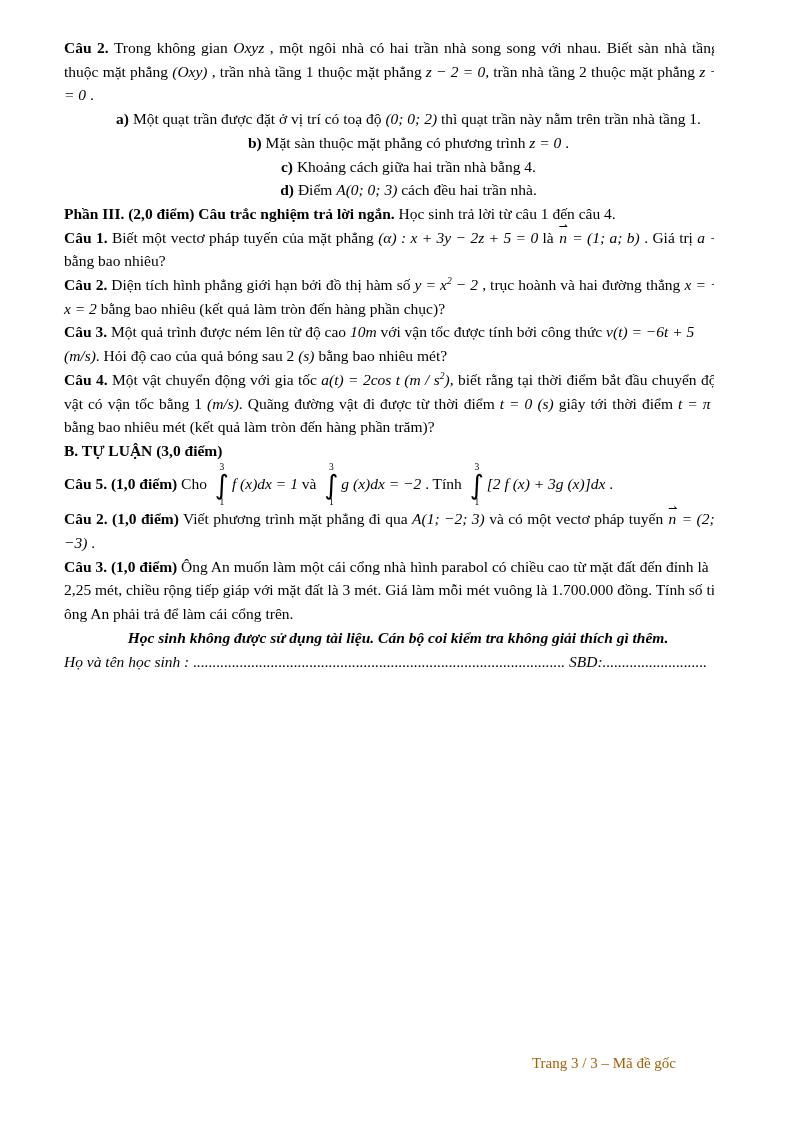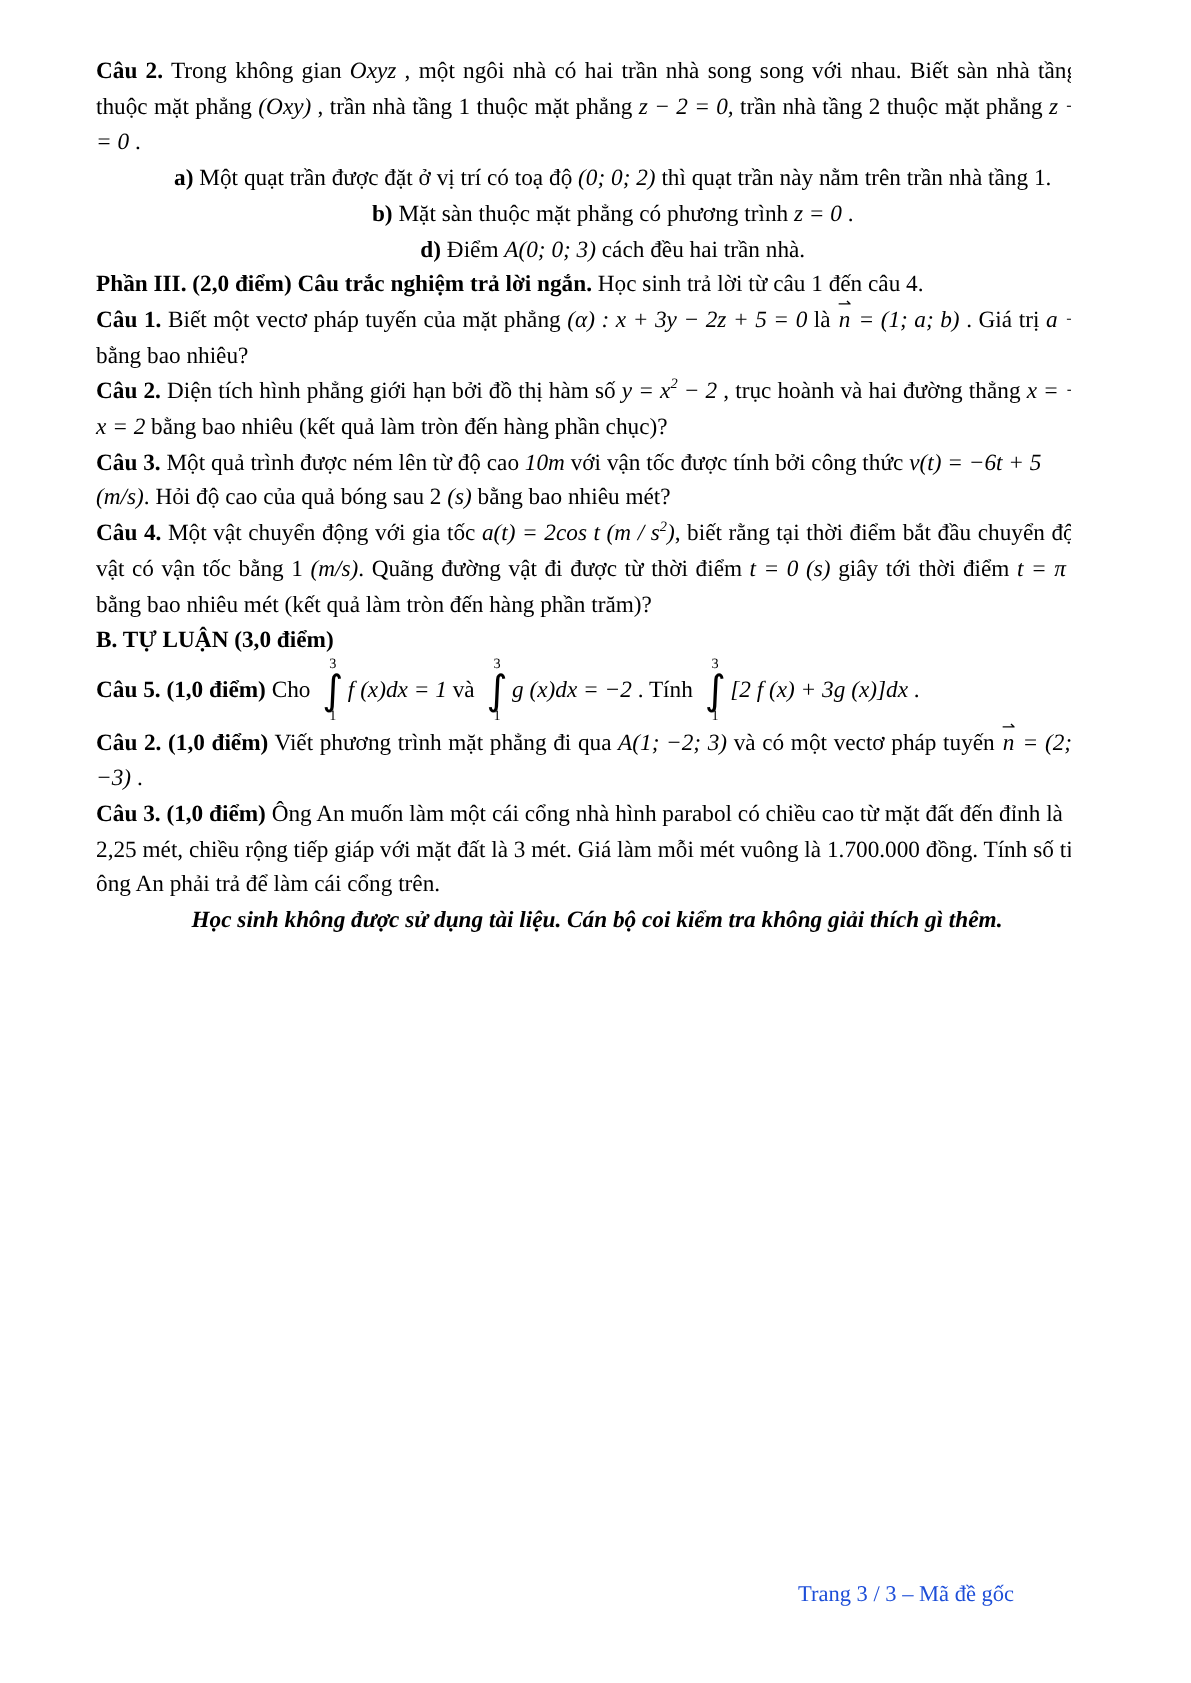--- a/index.html
+++ b/index.html
@@ -38,20 +38,21 @@
   }
 </style>
 </head>
 <body>
 
 <div class="page">
   <div class="content">
       <p class="para justify"><span class="b">Câu 2.</span><span> Trong không gian </span><span class="i">Oxyz</span><span> , một ngôi nhà có hai trần nhà song song với nhau. Biết sàn nhà tầng 1 thuộc mặt phẳng </span><span class="i">(Oxy)</span><span> , trần nhà tầng 1 thuộc mặt phẳng </span><span class="i">z − 2 = 0,</span><span> trần nhà tầng 2 thuộc mặt phẳng </span><span class="i">z − 6 = 0</span><span> .</span></p>
       <p class="para justify indent"><span class="b">a)</span><span> Một quạt trần được đặt ở vị trí có toạ độ </span><span class="i">(0; 0; 2)</span><span> thì quạt trần này nằm trên trần nhà tầng 1.</span></p>
       <p class="para indent"><span class="b">b)</span><span> Mặt sàn thuộc mặt phẳng có phương trình </span><span class="i">z = 0</span><span> .</span></p>
+      <p class="para indent"><span class="b">c)</span><span> Khoảng cách giữa hai trần nhà bằng 4.</span></p>
       <p class="para indent"><span class="b">d)</span><span> Điểm </span><span class="i">A(0; 0; 3)</span><span> cách đều hai trần nhà.</span></p>
       <p class="para"><span class="b">Phần III. (2,0 điểm) Câu trắc nghiệm trả lời ngắn.</span><span> Học sinh trả lời từ câu 1 đến câu 4.</span></p>
       <p class="para justify"><span class="b">Câu 1.</span><span> Biết một vectơ pháp tuyến của mặt phẳng </span><span class="i">(α) : x + 3y − 2z + 5 = 0</span><span> là </span><span class="vec i">n</span><span class="i"> = (1; a; b)</span><span> .  Giá trị </span><span class="i">a + b</span><span> bằng bao nhiêu?</span></p>
       <p class="para justify"><span class="b">Câu 2.</span><span> Diện tích hình phẳng giới hạn bởi đồ thị hàm số </span><span class="i">y = x</span><sup class="i sup2">2</sup><span class="i"> − 2</span><span> , trục hoành và hai đường thẳng </span><span class="i">x = −1, x = 2</span><span> bằng bao nhiêu (kết quả làm tròn đến hàng phần chục)?</span></p>
       <p class="para"><span class="b">Câu 3.</span><span> Một quả trình được ném lên từ độ cao </span><span class="i">10m</span><span> với vận tốc được tính bởi công thức </span><span class="i">v(t) = −6t + 5 (m/s)</span><span>. Hỏi độ cao của quả bóng sau 2 </span><span class="i">(s)</span><span> bằng bao nhiêu mét?</span></p>
       <p class="para justify"><span class="b">Câu 4.</span><span> Một vật chuyển động với gia tốc </span><span class="i">a(t) = 2cos t  (m / s</span><sup class="i sup2">2</sup><span class="i">)</span><span>, biết rằng tại thời điểm bắt đầu chuyển động vật có vận tốc bằng 1 </span><span class="i">(m/s)</span><span>. Quãng đường vật đi được từ thời điểm </span><span class="i">t = 0</span><span> </span><span class="i">(s)</span><span> giây tới thời điểm </span><span class="i">t = π</span><span> </span><span class="i">(s)</span><span> bằng bao nhiêu mét (kết quả làm tròn đến hàng phần trăm)?</span></p>
       <p class="para"><span class="b">B. TỰ LUẬN (3,0 điểm)</span></p>
       <p class="para"><span class="b">Câu 5. (1,0 điểm)</span><span> Cho </span><span class="mint">
           <span class="lim">3</span>
           <span class="sign">∫</span>
@@ -61,15 +62,16 @@
           <span class="sign">∫</span>
           <span class="lim">1</span>
         </span><span class="i">g (x)dx = −2</span><span> . Tính </span><span class="mint">
           <span class="lim">3</span>
           <span class="sign">∫</span>
           <span class="lim">1</span>
         </span><span class="i">[2 f (x) + 3g (x)]dx</span><span> .</span></p>
       <p class="para justify"><span class="b">Câu 2. (1,0 điểm)</span><span> Viết phương trình mặt phẳng đi qua </span><span class="i">A(1; −2; 3)</span><span> và có một vectơ pháp tuyến </span><span class="vec i">n</span><span class="i"> = (2; 0; −3)</span><span> .</span></p>
       <p class="para"><span class="b">Câu 3. (1,0 điểm)</span><span> Ông An muốn làm một cái cổng nhà hình parabol có chiều cao từ mặt đất đến đỉnh là 2,25 mét, chiều rộng tiếp giáp với mặt đất là 3 mét. Giá làm mỗi mét vuông là 1.700.000 đồng. Tính số tiền ông An phải trả để làm cái cổng trên.</span></p>
       <p class="para center mt6"><span class="i">Học sinh không được sử dụng tài liệu. Cán bộ coi kiểm tra không giải thích gì thêm.</span></p>
+      <p class="para nowrap mt8"><span class="i">Họ và tên học sinh : </span><span class="i">................................................................................................</span><span class="i"> SBD:</span><span class="i">...........................</span></p>
     </div>
-  <div class="footer" style="color: #1d4ed8;">Trang 3 / 3 – Mã đề gốc</div>
+  <div class="footer" style="color: #a16207;">Trang 3 / 3 – Mã đề gốc</div>
 </div>
 
 </body></html>

